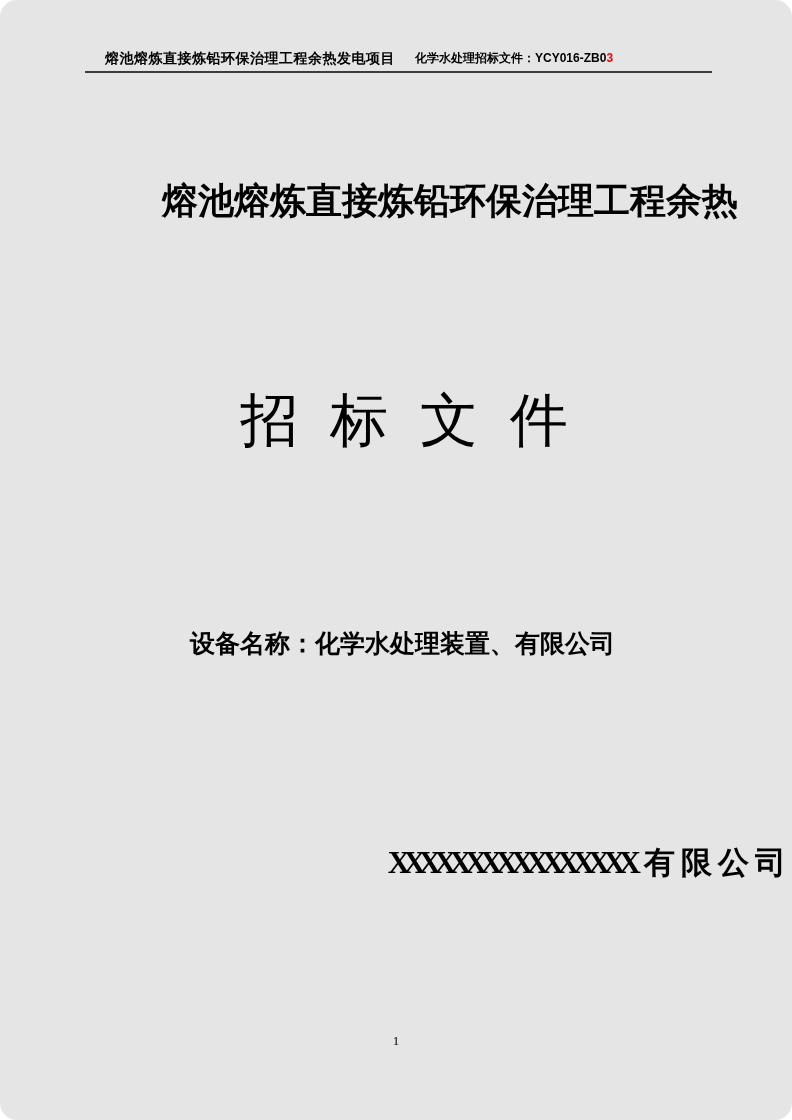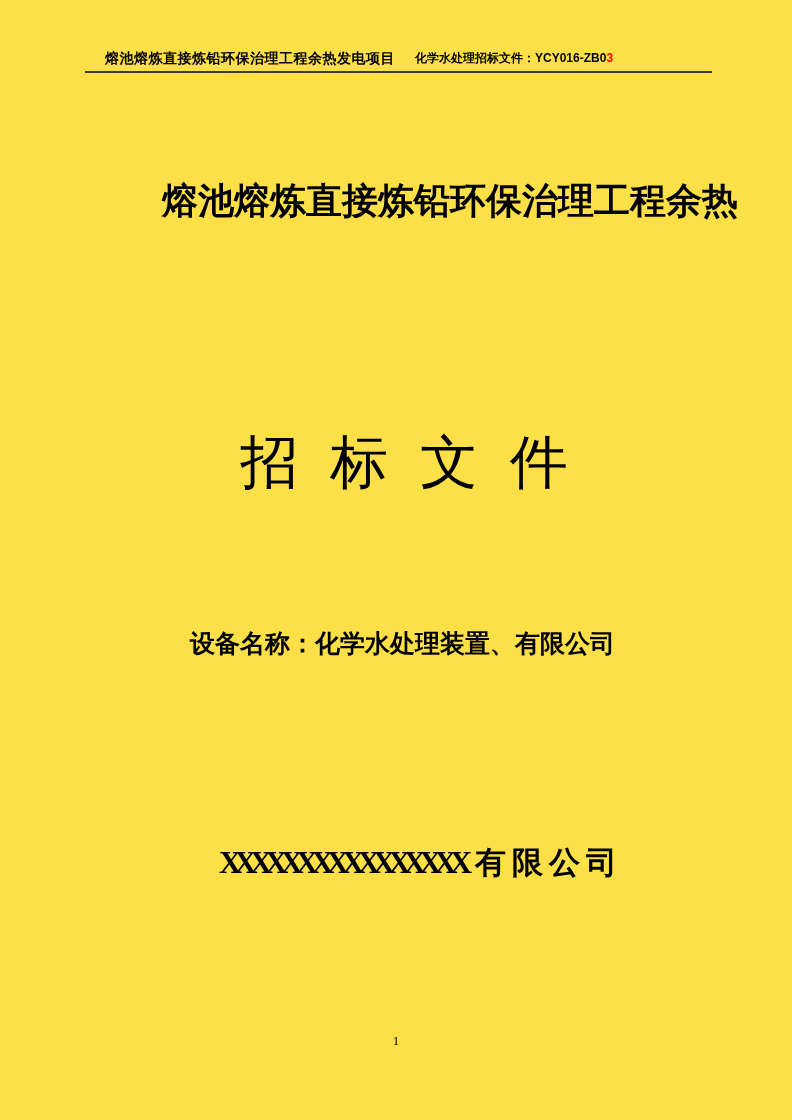--- a/index.html
+++ b/index.html
@@ -4,25 +4,26 @@
 <style>
   html, body {
     margin: 0;
     padding: 0;
     background: #ffffff;
   }
   .page {
     position: relative;
     width: 792px;
     height: 1120px;
-    background: #fde047;
+    background: #e5e5e5;
     margin: 0 auto;
     overflow: hidden;
     font-family: "Liberation Serif", "DejaVu Serif", serif;
     color: #000000;
+    border-radius: 17px;
   }
   
   .header-left {
     position: absolute;
     left: 105px;
     top: 48px;
     font-family: "Liberation Sans", "DejaVu Sans", sans-serif;
     font-weight: bold;
     font-size: 14px;
     line-height: 20px;
@@ -68,41 +69,40 @@
     position: absolute;
     left: 104px;
     top: 380px;
     width: 600px;
     text-align: center;
     font-size: 58px;
     line-height: 82px;
     letter-spacing: 0.15em;
     text-indent: 0.15em;
     white-space: nowrap;
-    margin-top: 42px;
   }
   
   .info-block {
     position: absolute;
     left: 190px;
     top: 623px;
     font-weight: bold;
     font-size: 25px;
     line-height: 42px;
     white-space: nowrap;
   }
   
   .company-line {
     position: absolute;
     left: 0;
     top: 845px;
     width: 792px;
     box-sizing: border-box;
     padding-left: 50px;
-    text-align: center;
+    text-align: right;
     font-weight: bold;
     font-size: 31px;
     line-height: 36px;
     white-space: nowrap;
   }
   .company-line .company-x {
     letter-spacing: -7px;
     margin-right: 10px;
   }
   .company-line .company-cn {

